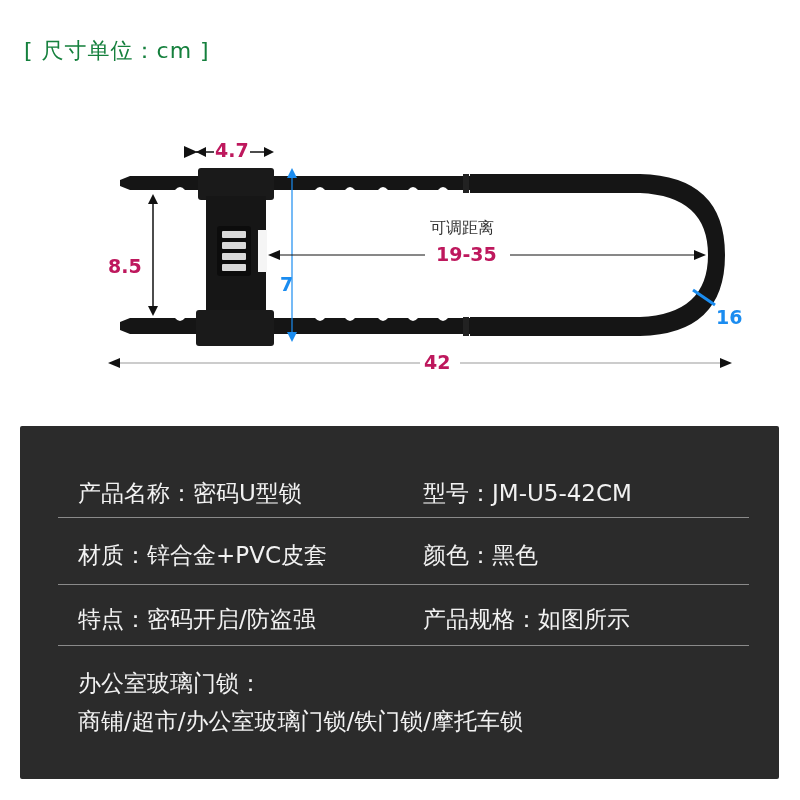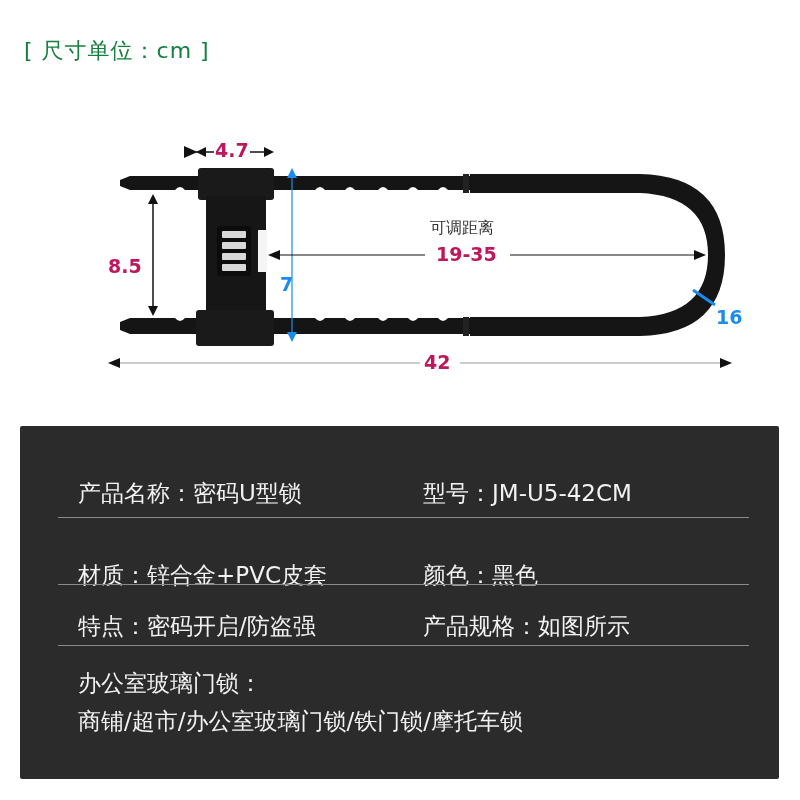--- a/index.html
+++ b/index.html
@@ -107,25 +107,25 @@
   <div class="dim-blue" style="left:716px;top:306px;">16</div>
   <div class="dim" style="left:420px;top:351px;">42</div>
 </div>
 
 <div class="spec-card">
   <div class="spec-row" style="top:52px;">
     <span>产品名称：密码U型锁</span>
     <span class="c2">型号：JM-U5-42CM</span>
   </div>
   <div class="divider" style="top:91px;"></div>
-  <div class="spec-row" style="top:114px;margin-top:20px;">
+  <div class="spec-row" style="top:114px;">
     <span>材质：锌合金+PVC皮套</span>
     <span class="c2">颜色：黑色</span>
   </div>
   <div class="divider" style="top:158px;"></div>
-  <div class="spec-row" style="top:178px;margin-top:7px;">
+  <div class="spec-row" style="top:178px;">
     <span>特点：密码开启/防盗强</span>
     <span class="c2">产品规格：如图所示</span>
   </div>
   <div class="divider" style="top:219px;"></div>
   <div class="usage-title" style="top:242px;">办公室玻璃门锁：</div>
   <div class="usage-text" style="top:280px;">商铺/超市/办公室玻璃门锁/铁门锁/摩托车锁</div>
 </div>
 
 </body></html>

